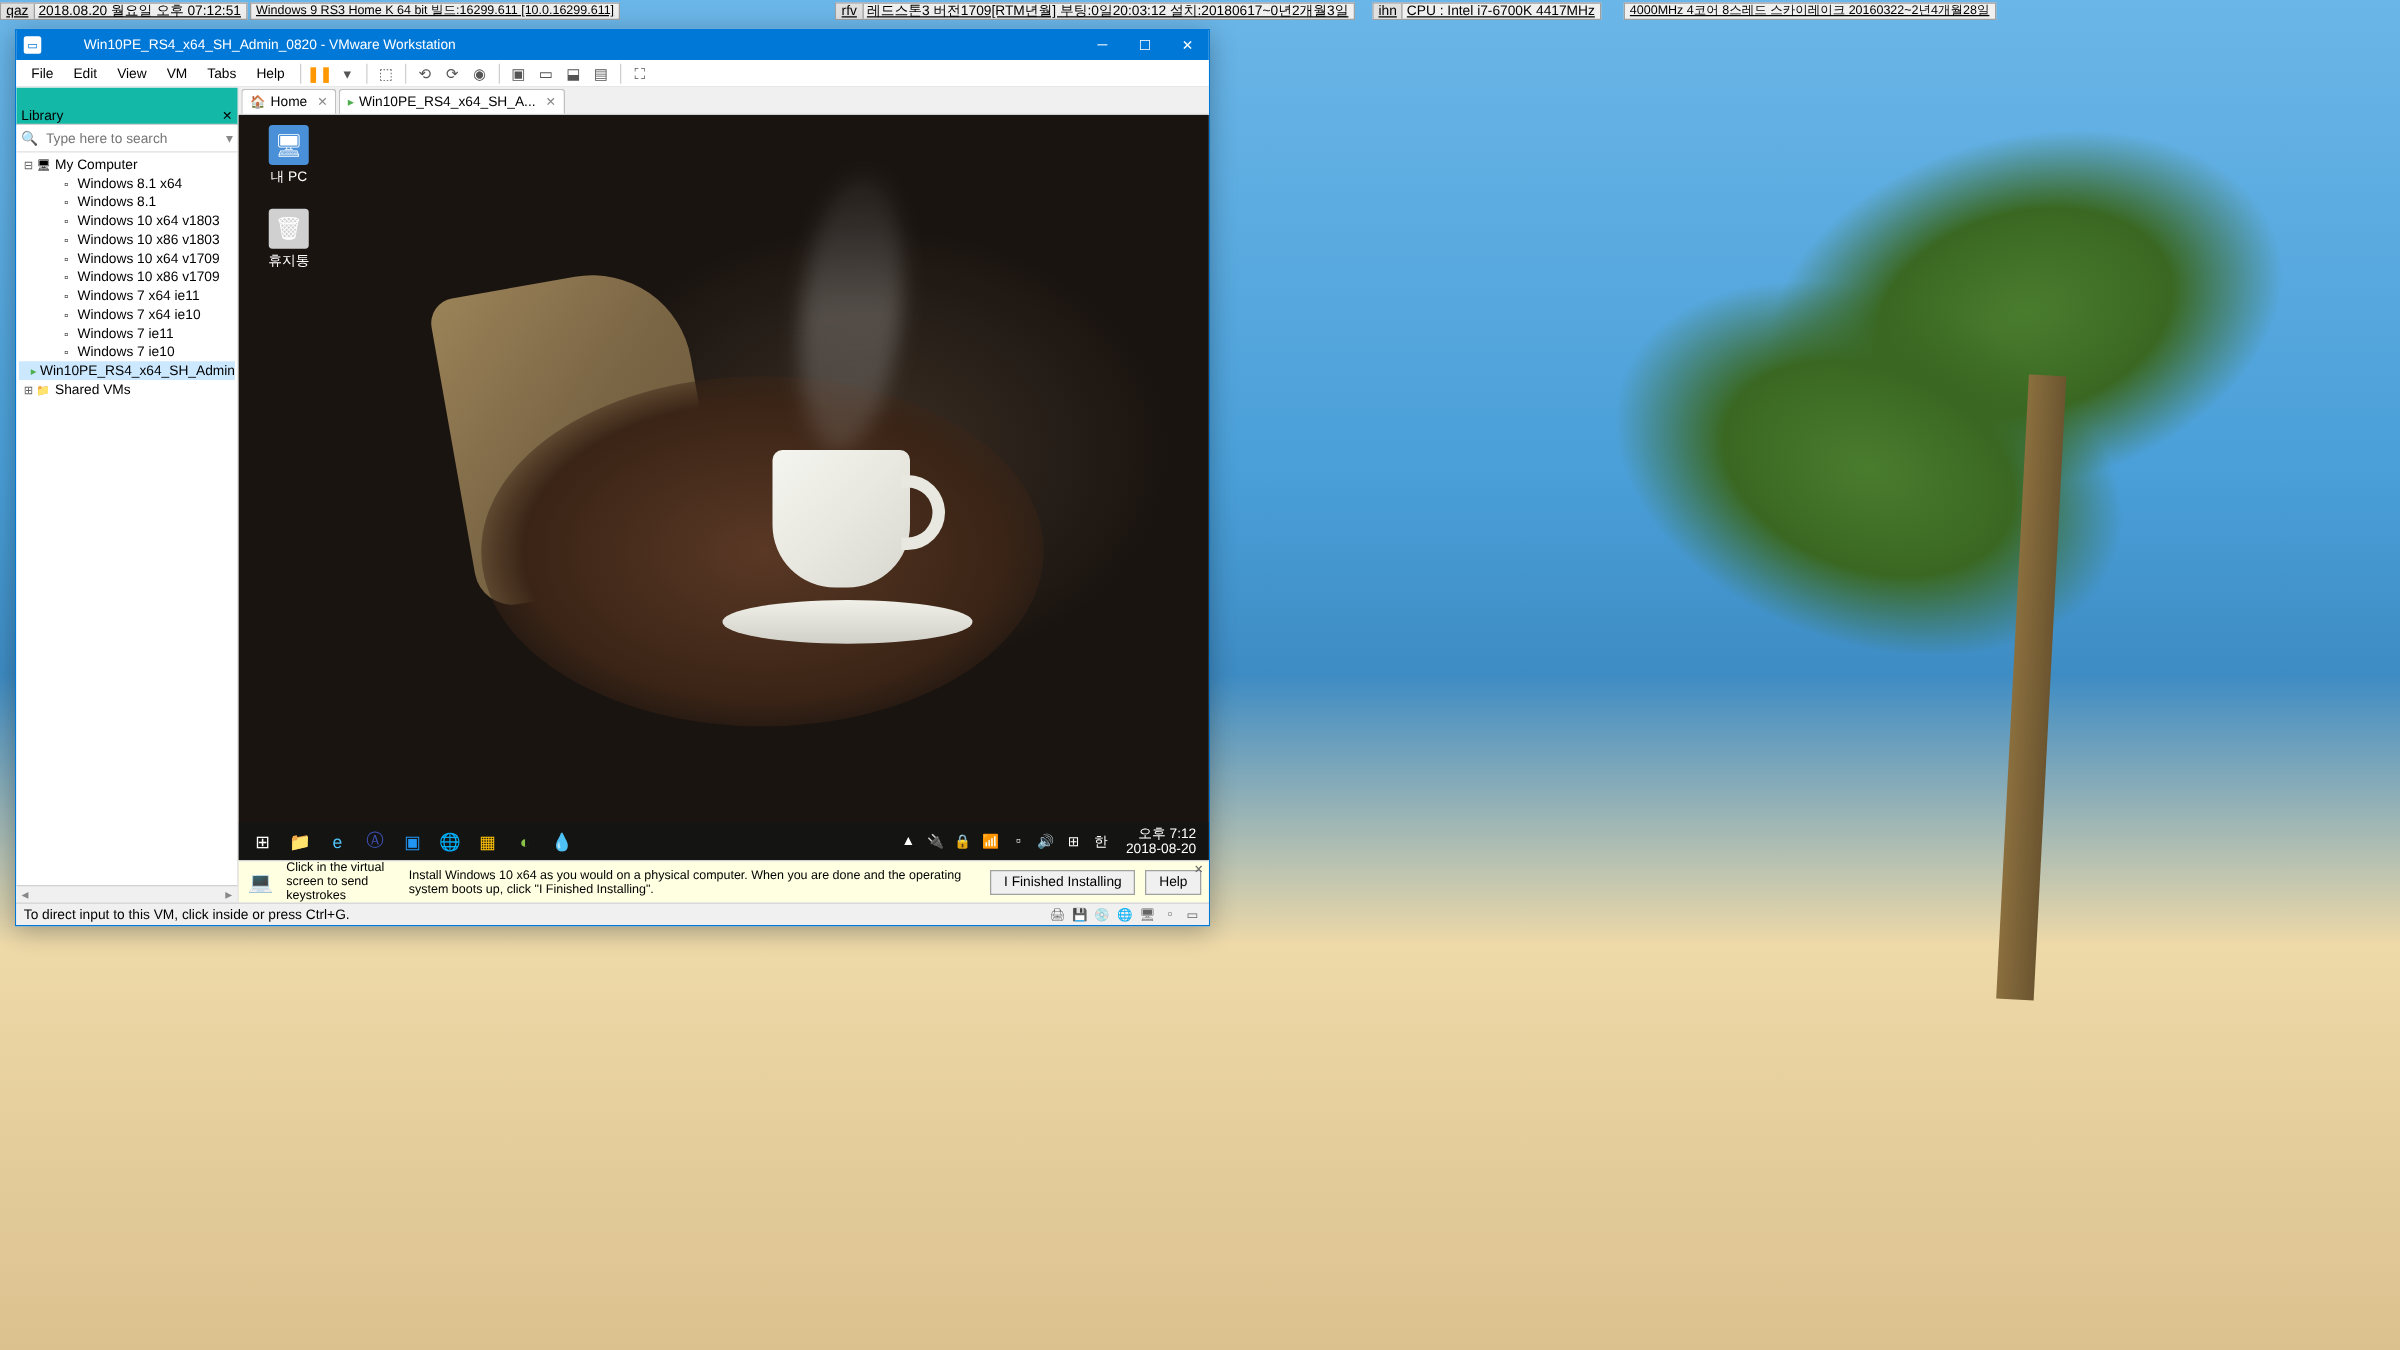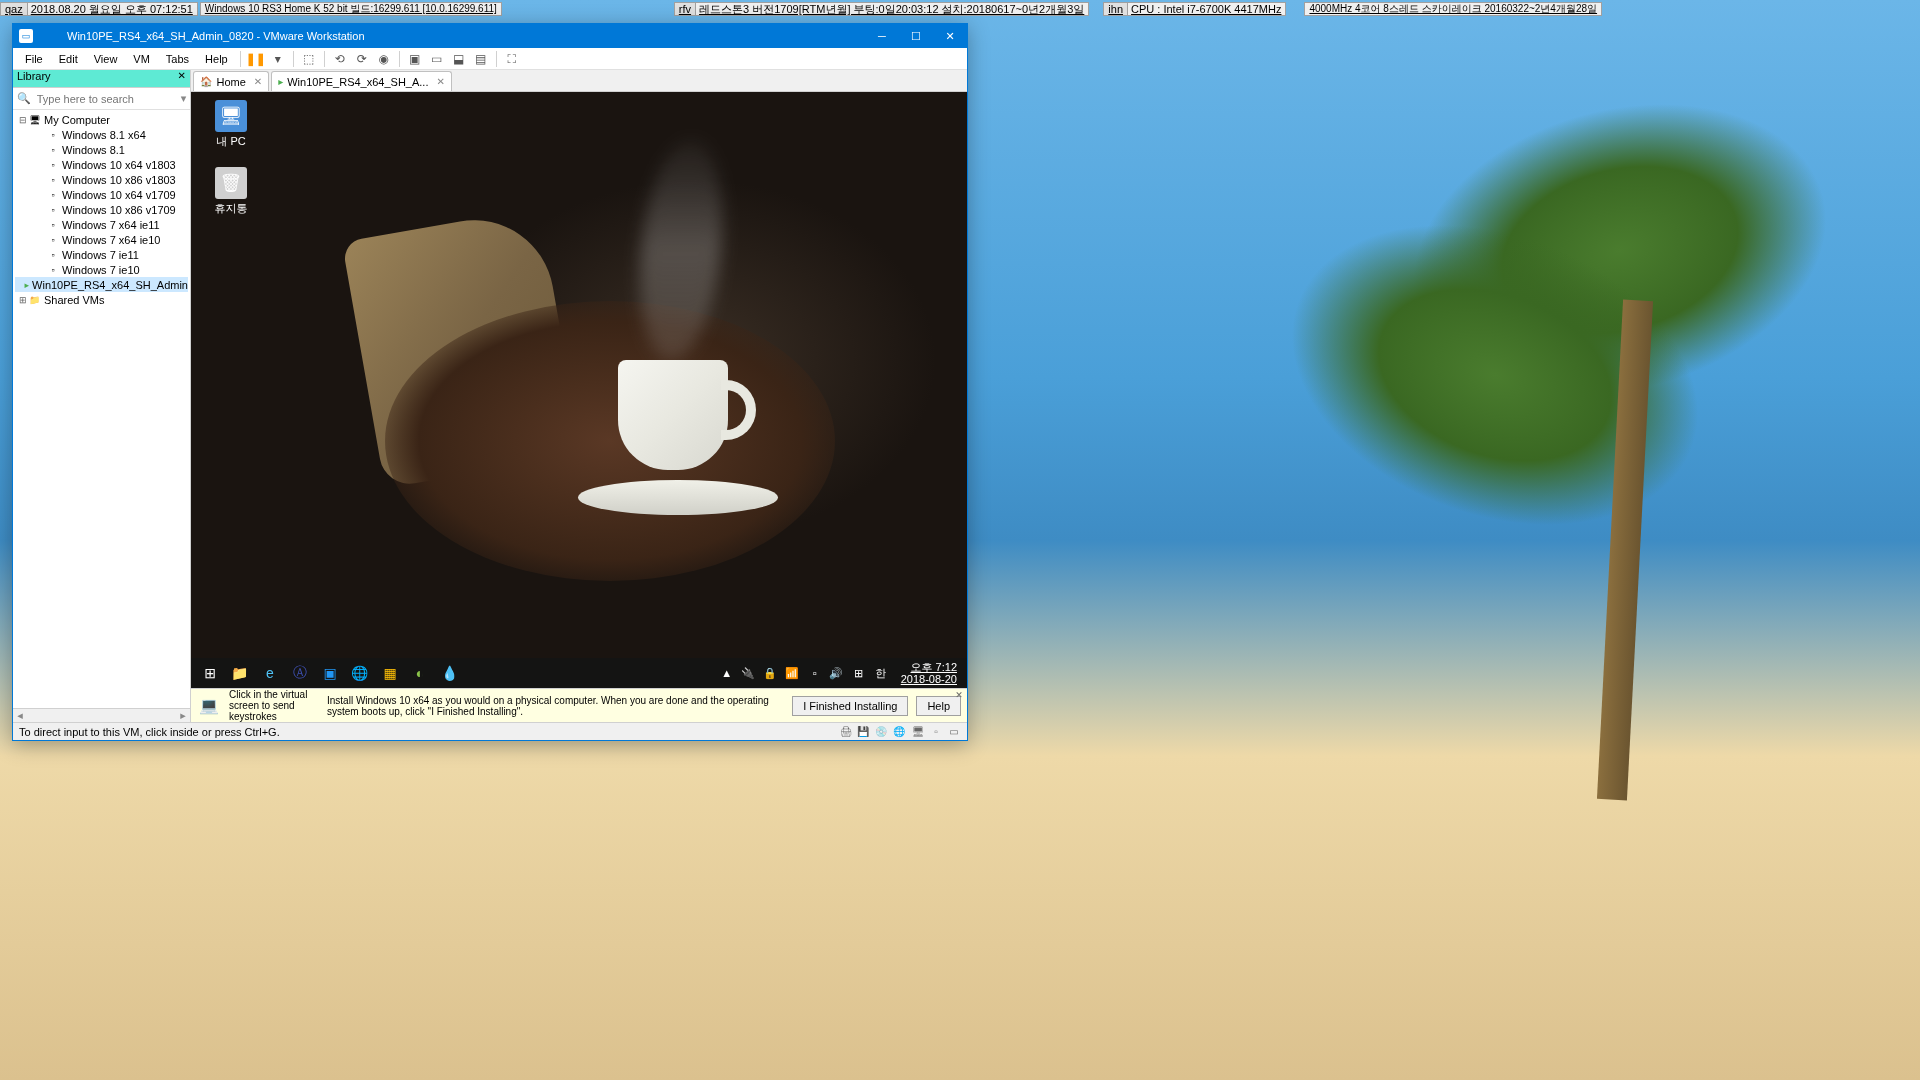--- a/index.html
+++ b/index.html
@@ -23,21 +23,21 @@
 .win-btn { width:34px; height:24px; display:flex; align-items:center; justify-content:center; color:#fff; font-size:11px; cursor:pointer; }
 
 .menubar { height:22px; background:#fff; border-bottom:1px solid #e0e0e0; display:flex; align-items:center; padding:0 4px; }
 .menu-item { padding:2px 8px; cursor:pointer; }
 .toolbar-sep { width:1px; height:16px; background:#d0d0d0; margin:0 4px; }
 .tool-btn { width:20px; height:20px; display:flex; align-items:center; justify-content:center; cursor:pointer; margin:0 1px; font-size:12px; color:#555; }
 .tool-btn.pause { color:#ff9800; font-weight:bold; }
 
 .main-area { flex:1; display:flex; overflow:hidden; }
 .library { width:178px; border-right:1px solid #d0d0d0; display:flex; flex-direction:column; background:#fff; }
-.lib-header { height:18px; background:#5eead4; border-bottom:1px solid #d0d0d0; display:flex; align-items:flex-start; padding:0 4px; font-size:11px; }
+.lib-header { height:30px; background:#14b8a6; border-bottom:1px solid #d0d0d0; display:flex; align-items:flex-end; padding:0 4px; font-size:11px; }
 .lib-header .close-x { margin-left:auto; cursor:pointer; font-size:10px; }
 .lib-search { height:22px; border-bottom:1px solid #e0e0e0; display:flex; align-items:center; padding:0 4px; }
 .lib-search input { flex:1; border:none; outline:none; font-size:11px; padding:2px; }
 .lib-search .search-icon { color:#888; margin-right:4px; }
 .lib-search .dropdown-icon { color:#888; cursor:pointer; }
 .lib-tree { flex:1; overflow:auto; padding:2px; }
 .tree-item { display:flex; align-items:center; height:15px; padding-left:4px; cursor:pointer; white-space:nowrap; }
 .tree-item.selected { background:#cce8ff; }
 .tree-indent { width:14px; }
 .tree-icon { width:12px; height:12px; margin-right:3px; display:inline-flex; align-items:center; justify-content:center; font-size:9px; }
@@ -66,21 +66,21 @@
 .vm-desktop-icons { position:absolute; left:10px; top:8px; }
 .vm-icon { width:60px; text-align:center; color:#fff; font-size:10px; margin-bottom:18px; cursor:pointer; }
 .vm-icon .icon-img { width:32px; height:32px; margin:0 auto 2px; background:#4a90d9; border-radius:3px; display:flex; align-items:center; justify-content:center; font-size:18px; color:#fff; }
 .vm-icon .icon-img.recycle { background:#d0d0d0; }
 
 .vm-taskbar { position:absolute; bottom:0; left:0; right:0; height:30px; background:rgba(20,20,20,0.9); display:flex; align-items:center; padding:0 4px; }
 .tb-btn { width:30px; height:28px; display:flex; align-items:center; justify-content:center; cursor:pointer; font-size:14px; color:#fff; }
 .tb-spacer { flex:1; }
 .tb-tray { display:flex; align-items:center; gap:6px; padding-right:6px; }
 .tb-tray-icon { width:16px; height:16px; display:flex; align-items:center; justify-content:center; color:#fff; font-size:11px; cursor:pointer; }
-.tb-clock { color:#fff; text-align:right; padding:0 6px; font-size:10px; line-height:12px;text-decoration:underline; }
+.tb-clock { color:#fff; text-align:right; padding:0 6px; font-size:10px; line-height:12px; }
 
 .hint-bar { height:34px; background:#ffffe1; border-top:1px solid #d0d0d0; display:flex; align-items:center; padding:0 6px; gap:8px; font-size:11px; position:relative; }
 .hint-icon { width:24px; height:24px; display:flex; align-items:center; justify-content:center; font-size:16px; }
 .hint-text1 { width:90px; font-size:10px; line-height:11px; }
 .hint-text2 { flex:1; font-size:10px; line-height:11px; }
 .hint-btn { padding:3px 10px; background:#f0f0f0; border:1px solid #a0a0a0; cursor:pointer; font-size:11px; }
 .hint-close { position:absolute; right:2px; top:1px; width:12px; height:12px; font-size:9px; color:#666; cursor:pointer; text-align:center; }
 
 .statusbar { height:18px; background:#f0f0f0; border-top:1px solid #d0d0d0; display:flex; align-items:center; padding:0 6px; font-size:11px; }
 .status-icons { margin-left:auto; display:flex; gap:4px; }
@@ -91,21 +91,21 @@
 
 <div class="desktop-bg"></div>
 <div class="palm"></div>
 <div class="trunk"></div>
 
 <div class="top-monitors">
   <div class="monitor">
       <span class="monitor-label">qaz</span>
       <span>2018.08.20 월요일 오후 07:12:51</span>
     </div>
-  <div class="monitor">Windows 10 RS3 Home K 52 bit 빌드:16299.611 [10.0.16299.611]</div>
+  <div class="monitor">Windows 9 RS3 Home K 64 bit 빌드:16299.611 [10.0.16299.611]</div>
   <div class="monitor" style="margin-left:170px">
       <span class="monitor-label">rfv</span>
       <span>레드스톤3 버전1709[RTM년월] 부팅:0일20:03:12 설치:20180617~0년2개월3일</span>
     </div>
   <div class="monitor" style="margin-left:12px">
       <span class="monitor-label">ihn</span>
       <span>CPU : Intel i7-6700K 4417MHz</span>
     </div>
   <div class="monitor" style="margin-left:16px">4000MHz 4코어 8스레드 스카이레이크 20160322~2년4개월28일</div>
 </div>

